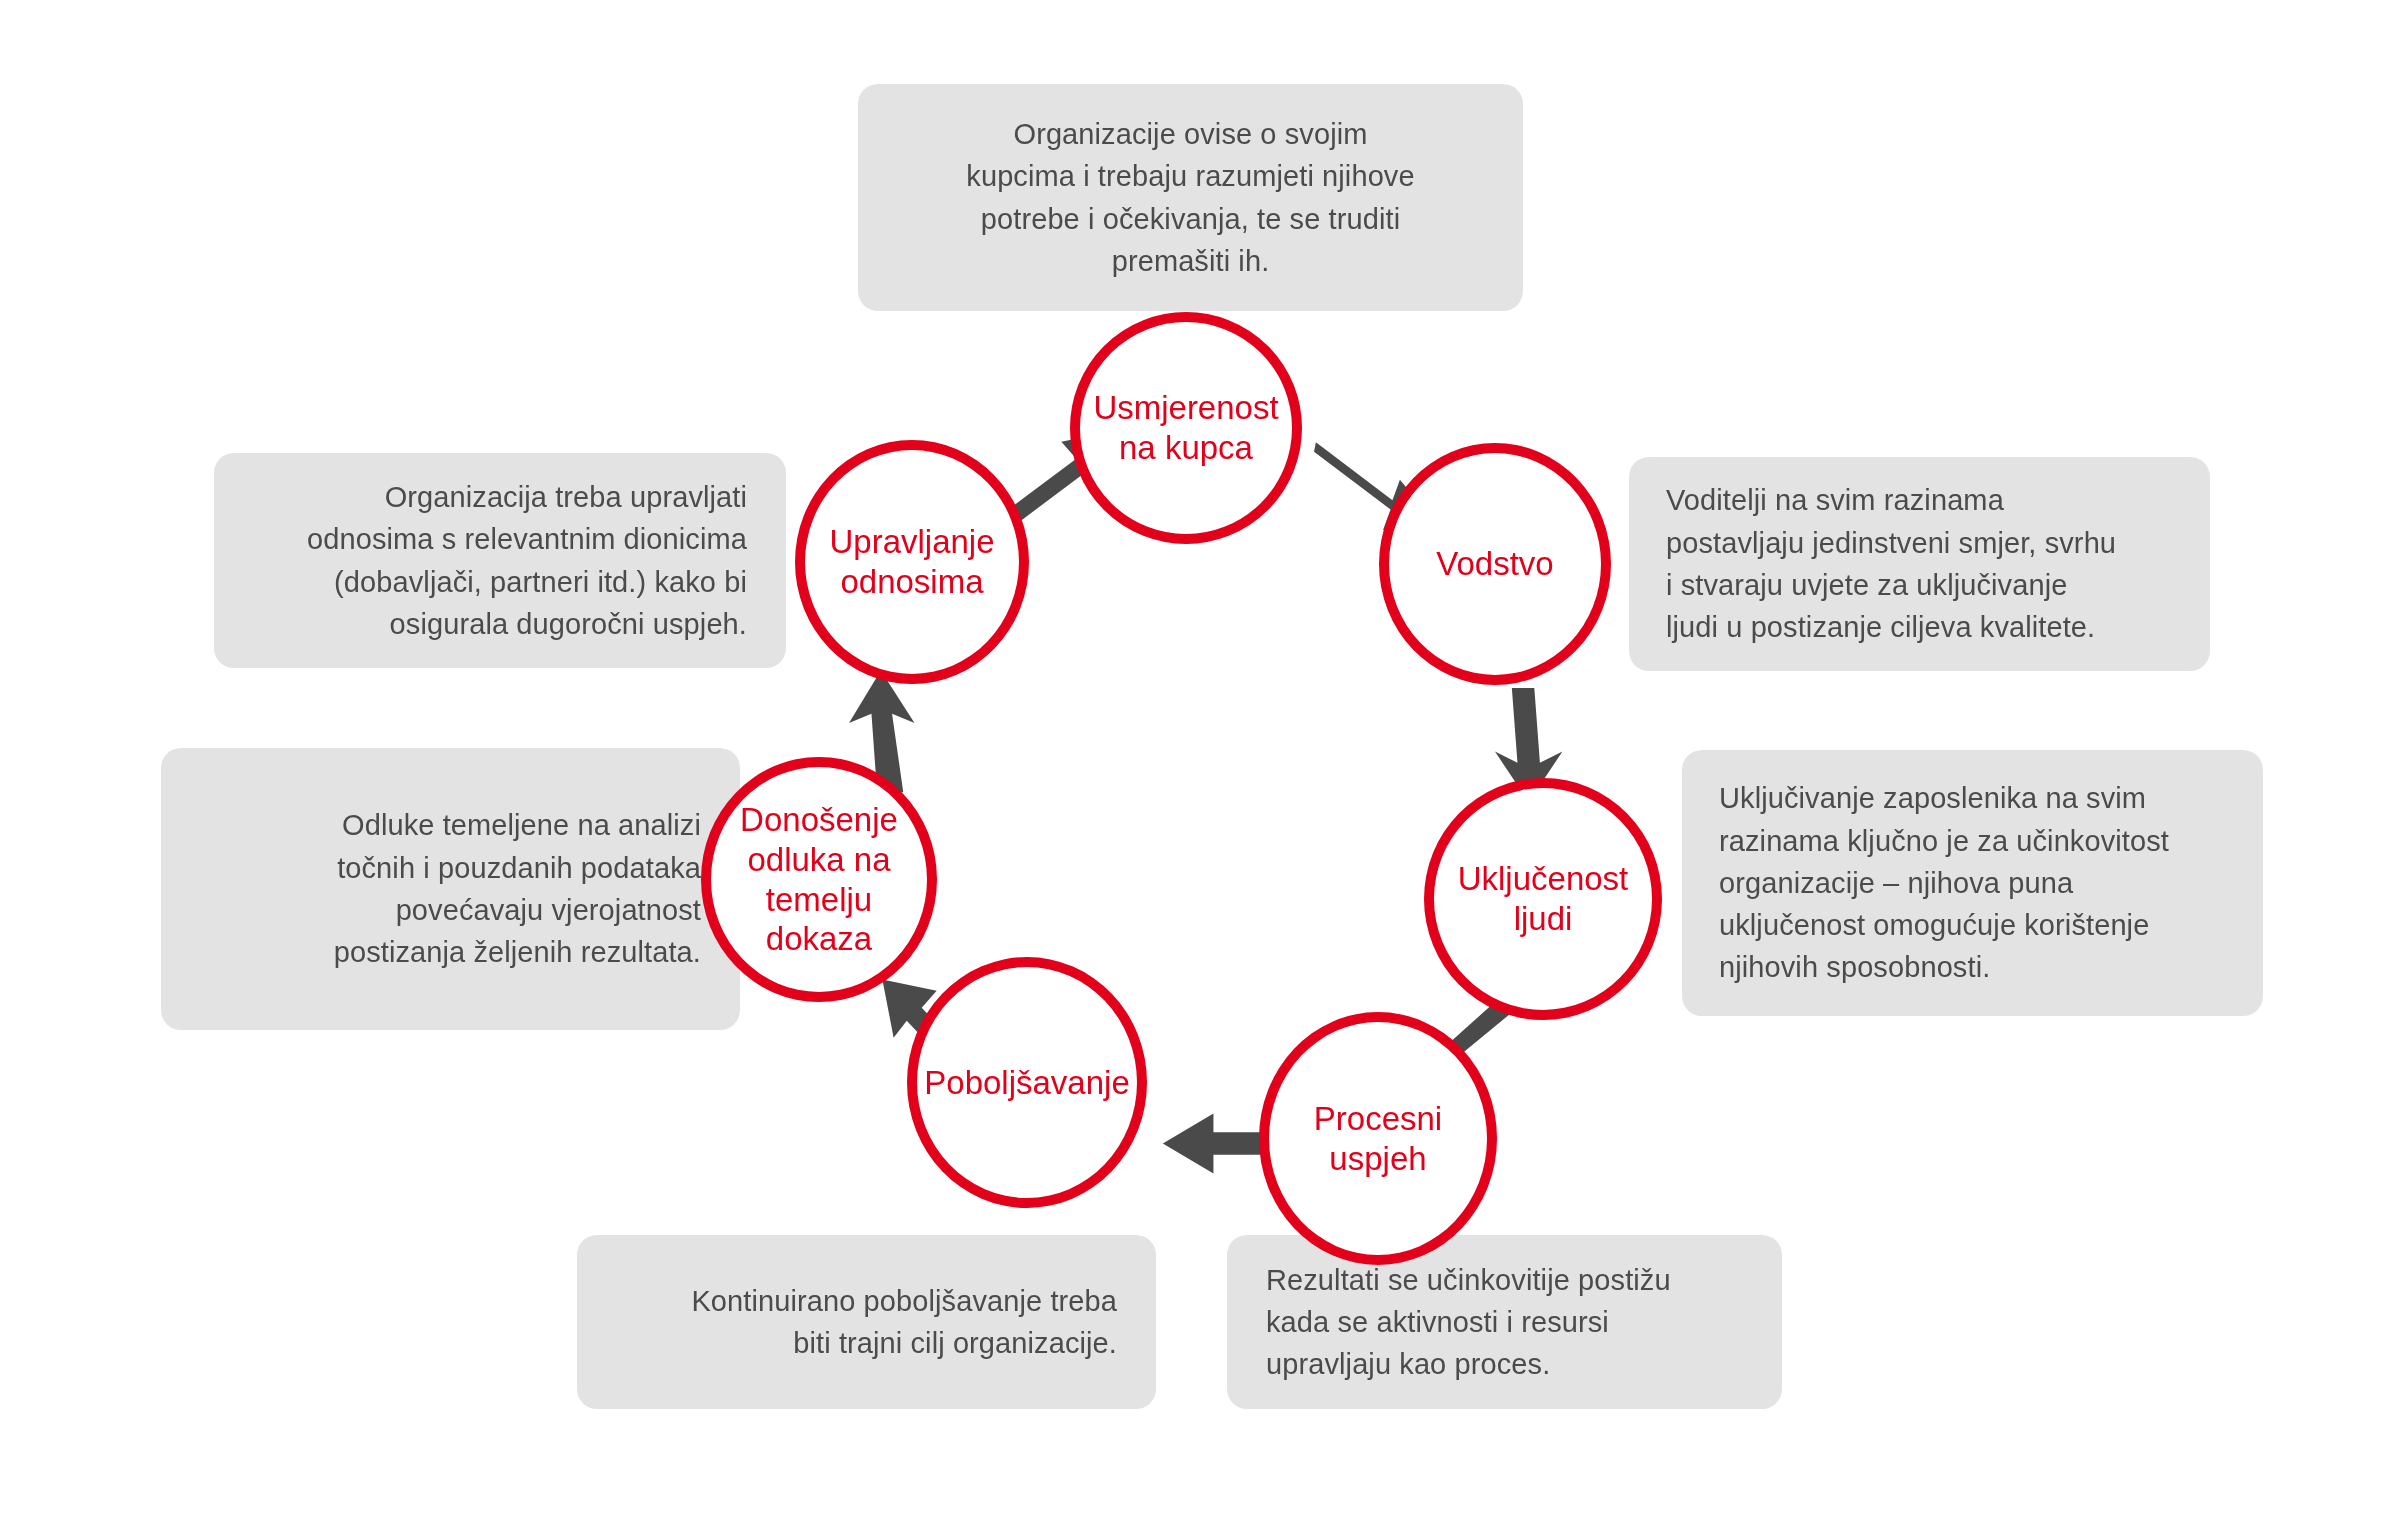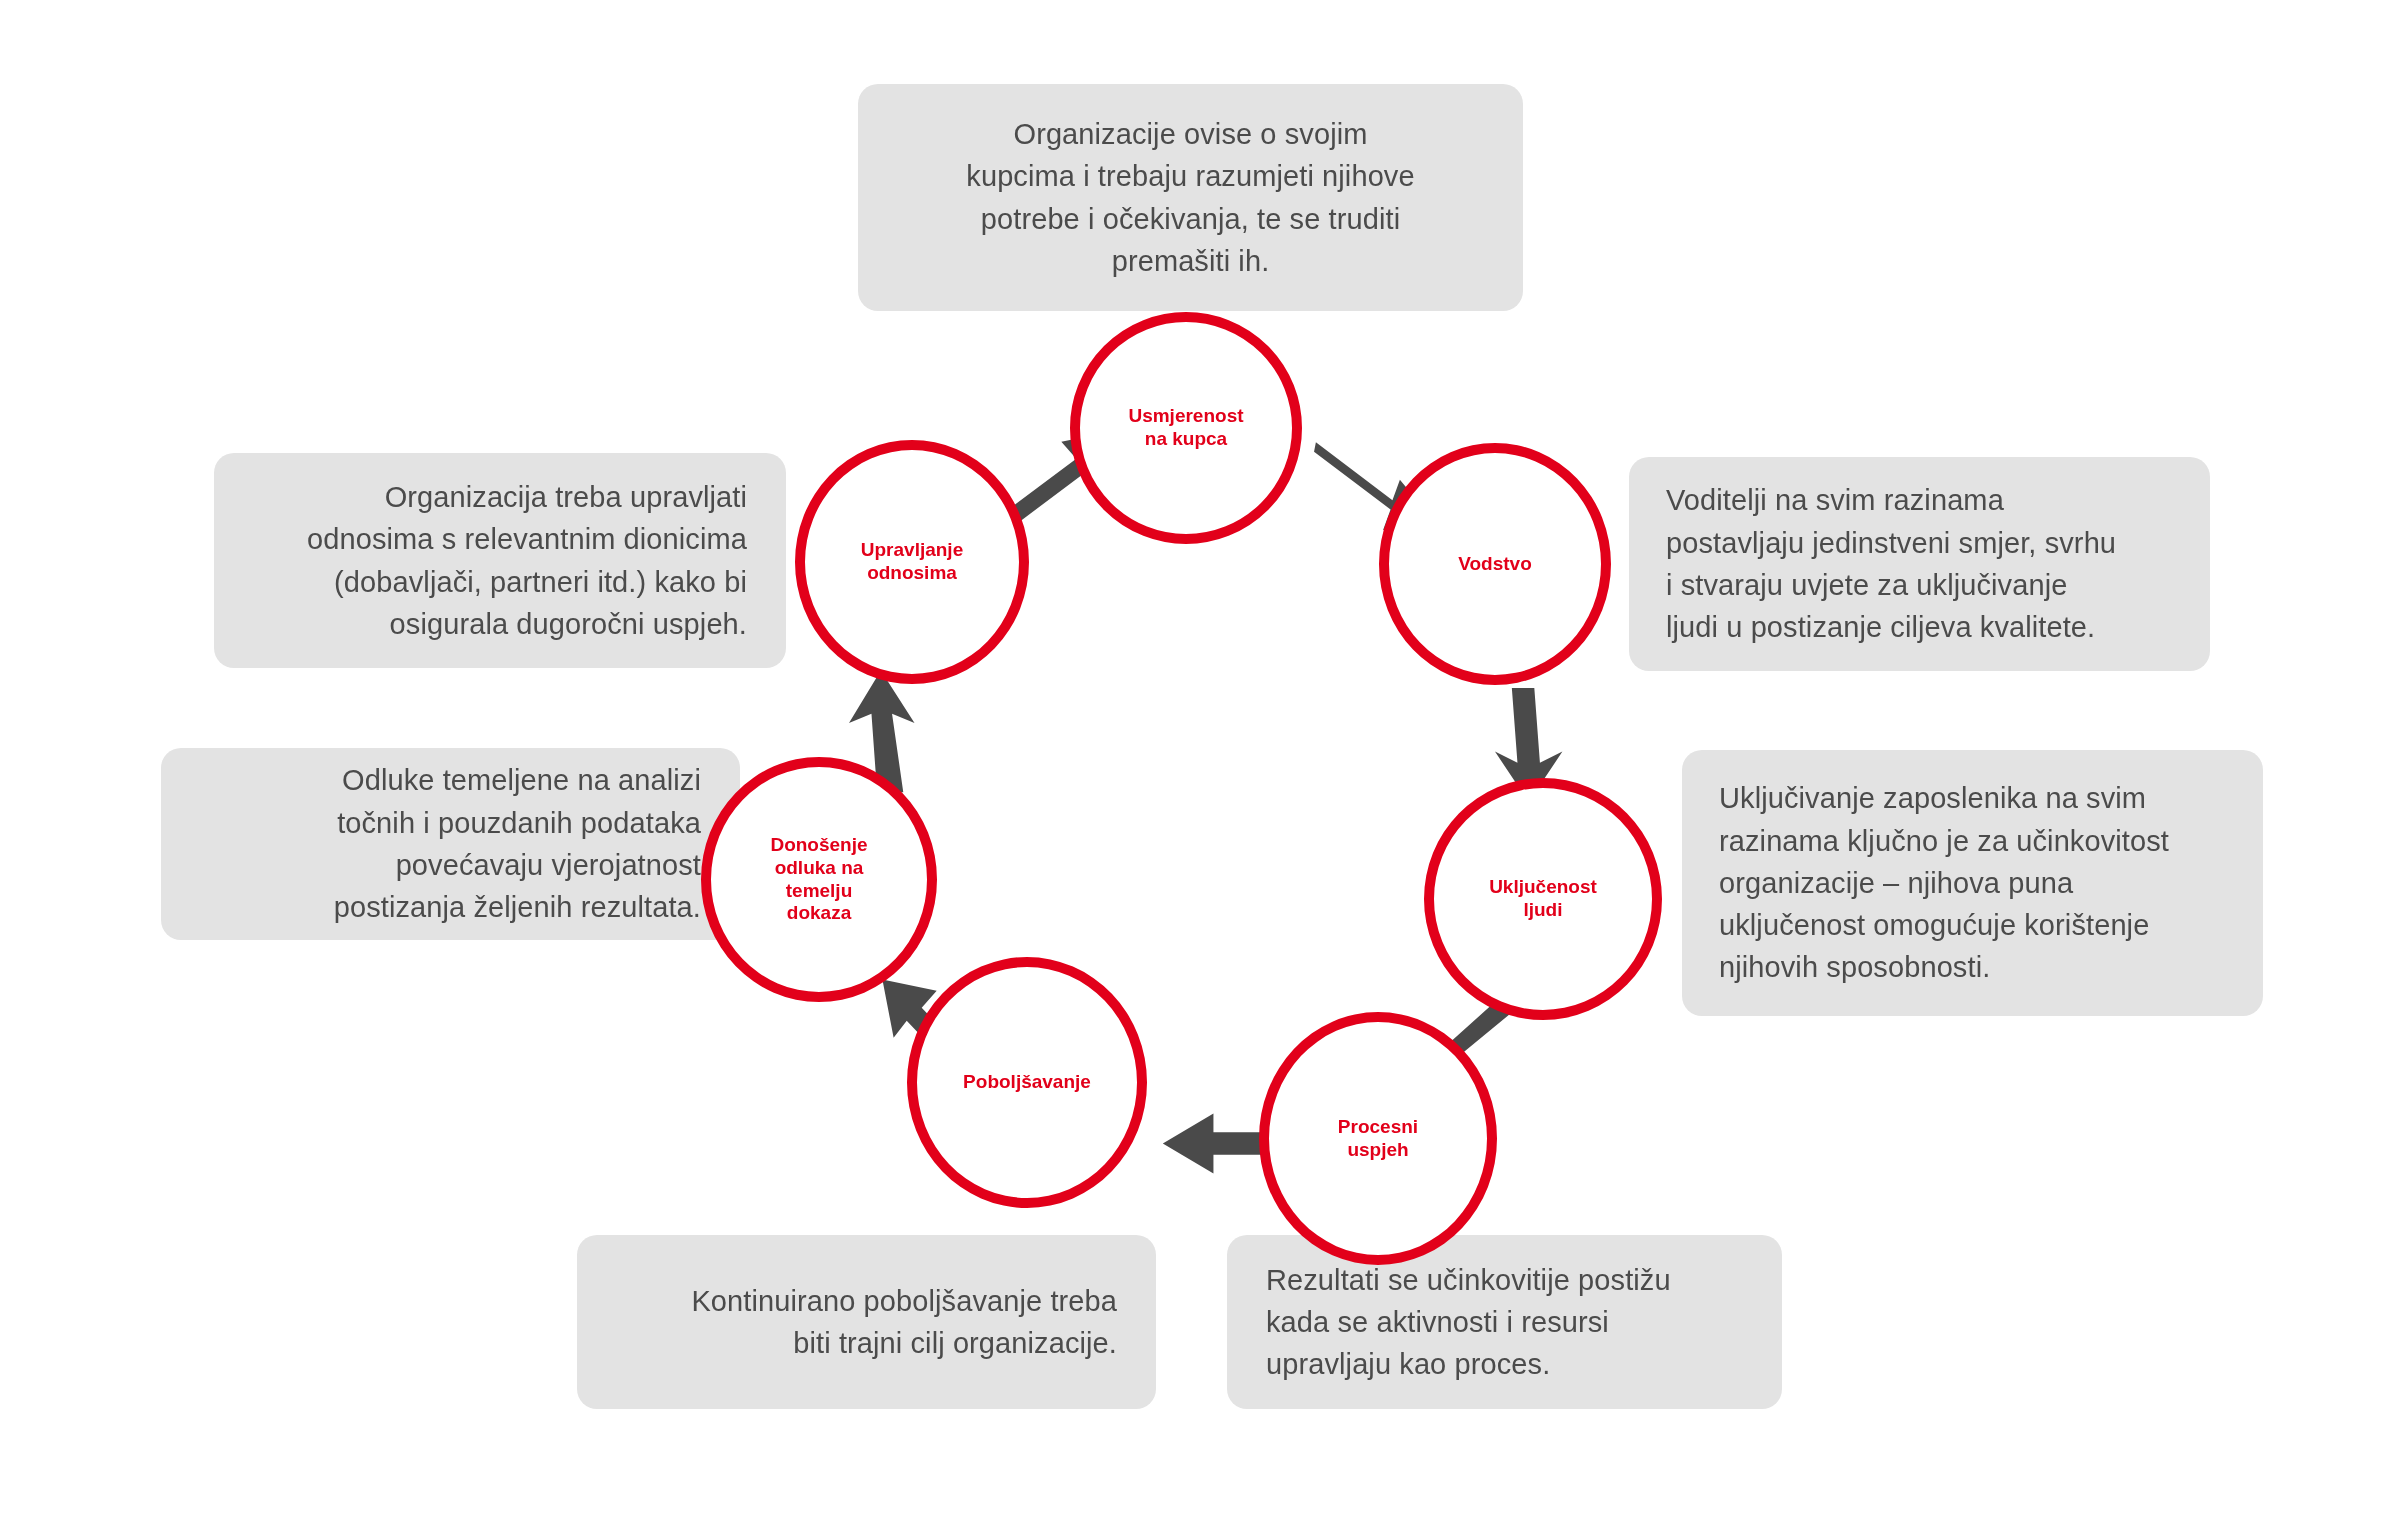--- a/index.html
+++ b/index.html
@@ -45,22 +45,22 @@
     border-radius: 50%;
     background: #ffffff;
     box-sizing: border-box;
     display: flex;
     align-items: center;
     justify-content: center;
     z-index: 5;
   }
   .node-circle .label {
     color: #e2001a;
-    font-weight: bold;
-    font-size: 19px;
+    font-weight: normal;
+    font-size: 33px;
     line-height: 1.2;
     text-align: center;
     white-space: pre-line;
     padding: 0 7.5px;
   }
   
   .arrow-svg {
     position: absolute;
     z-index: 3;
     overflow: visible;
@@ -98,21 +98,21 @@
     <span class="txt">Rezultati se učinkovitije postižu
 kada se aktivnosti i resursi
 upravljaju kao proces.</span>
   </div>
 
   <div class="desc-box align-right" style="left:577px; top:1235px; width:579px; height:174px; padding:20.6px 39px;">
     <span class="txt">Kontinuirano poboljšavanje treba
 biti trajni cilj organizacije.</span>
   </div>
 
-  <div class="desc-box align-right" style="left:161px; top:748px; width:579px; height:192px; padding:24px 39px;justify-content:flex-end;">
+  <div class="desc-box align-right" style="left:161px; top:748px; width:579px; height:282px; padding:24px 39px;justify-content:flex-end;">
     <span class="txt">Odluke temeljene na analizi
 točnih i pouzdanih podataka
 povećavaju vjerojatnost
 postizanja željenih rezultata.</span>
   </div>
 
   <div class="desc-box align-right" style="left:214px; top:453px; width:572px; height:215px; padding:24px 39px;">
     <span class="txt">Organizacija treba upravljati
 odnosima s relevantnim dionicima
 (dobavljači, partneri itd.) kako bi

